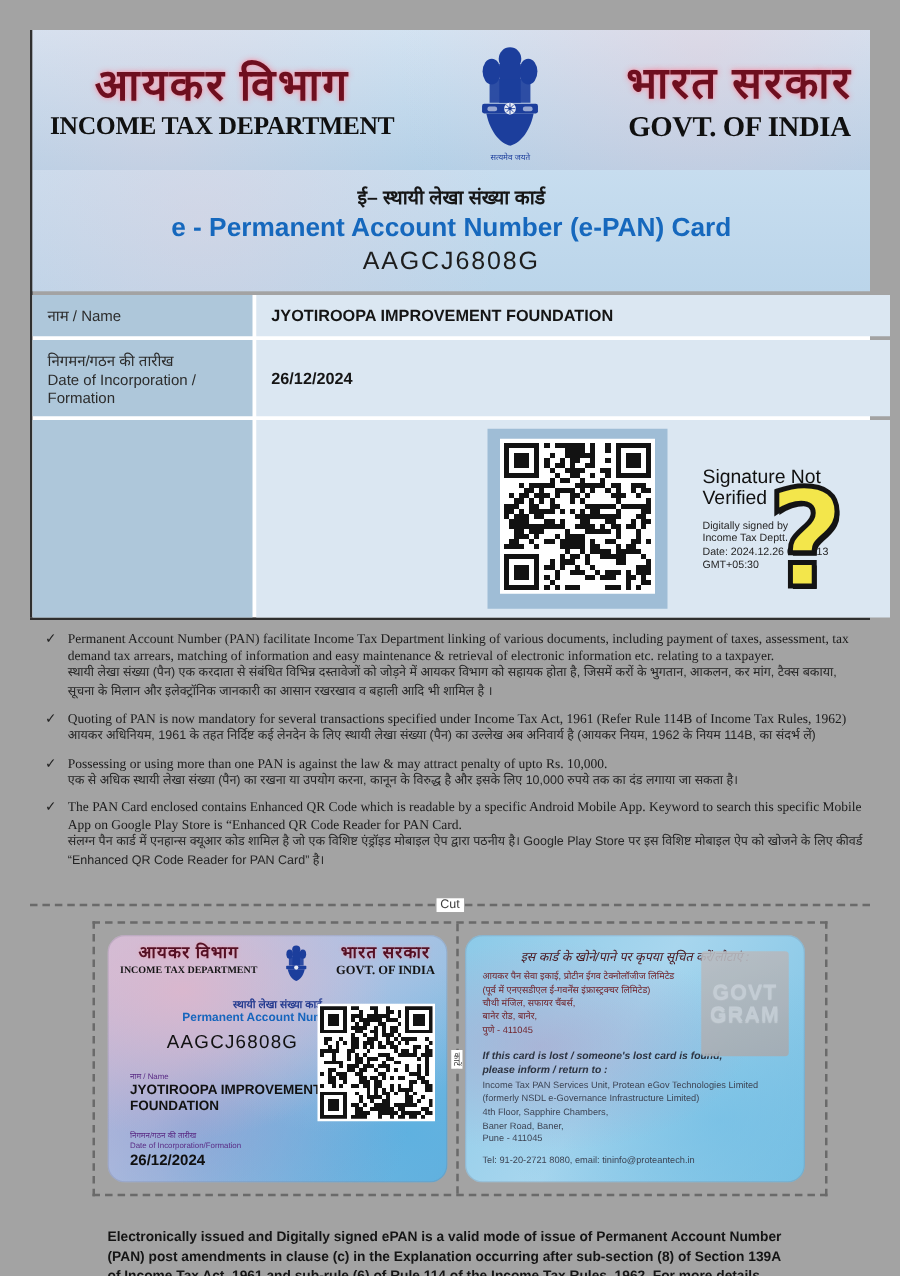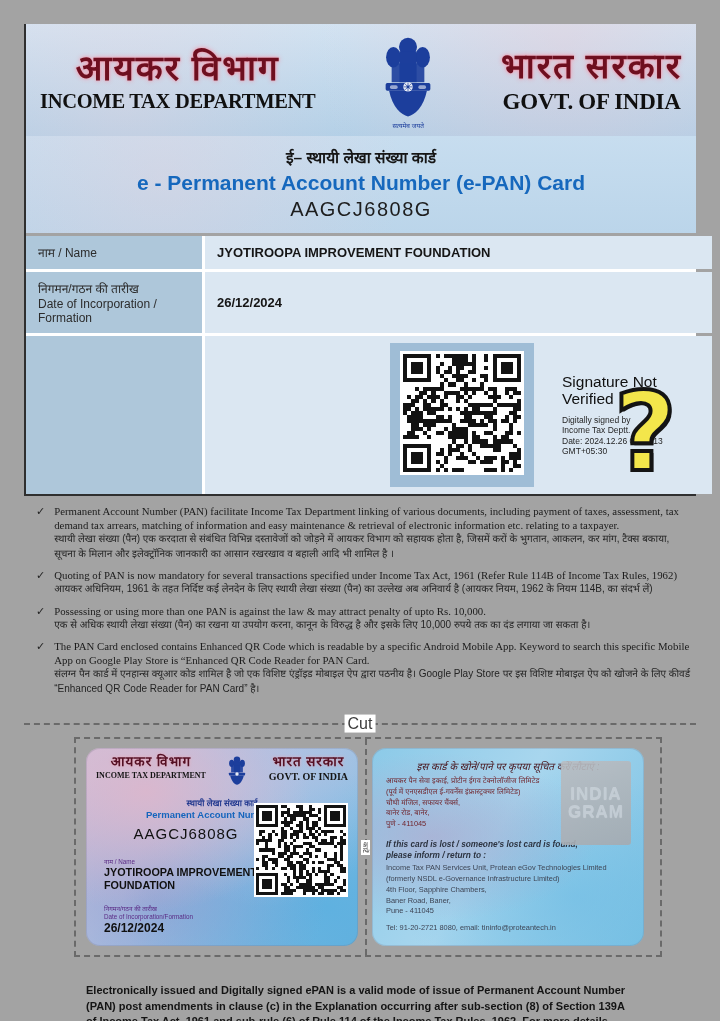--- a/index.html
+++ b/index.html
@@ -53,21 +53,21 @@
   .notes { border-top:2px solid #2f2f2f; padding:8px 6px 4px 12px; }
   .note { display:flex; gap:9px; margin-bottom:7px; }
   .note .tick { font-size:11px; color:#222; line-height:1.3; }
   .note-text { flex:1; }
   .note-en { font-family:"Liberation Serif", serif; font-size:10.8px; color:#1b1b1b; line-height:1.3; }
   .note-hi { font-size:10px; color:#242424; line-height:1.45; }
 
   
   .cut-line { position:relative; border-top:2px dashed #6a6a6a; margin:16px 0 12px; }
   .cut-label { position:absolute; left:50%; top:0; transform:translate(-50%,-58%); background:#fff; padding:0 3px;
-               font-size:16px; color:#3c3c3c; }
+               font-size:10px; color:#3c3c3c; }
 
   
   .cards-box { width:588px; margin-left:50px; border:2px dashed #6a6a6a; padding:9px 10px; display:flex; align-items:stretch; }
   .card { width:272px; height:198px; border-radius:14px; overflow:hidden; position:relative; box-shadow:0 0 0 1px rgba(120,120,140,.25) inset; }
   .card-front { background:
       radial-gradient(ellipse at 22% 22%, rgba(219,183,205,.95), rgba(219,183,205,0) 55%),
       radial-gradient(ellipse at 65% 10%, rgba(172,193,228,.85), transparent 55%),
       radial-gradient(ellipse at 25% 75%, rgba(132,148,205,.55), transparent 60%),
       radial-gradient(ellipse at 88% 80%, rgba(92,176,224,.9), transparent 60%),
       linear-gradient(135deg,#cfc0da 0%, #b6c3e1 40%, #8cc0e3 72%, #66b1dc 100%);
@@ -947,21 +947,21 @@
     <div class="card card-back">
       <div class="b-notice-hi">इस कार्ड के खोने/पाने पर कृपया सूचित करें/लौटाएं :</div>
       <div class="b-addr-hi">
         <div>आयकर पैन सेवा इकाई, प्रोटीन ईगव टेक्नोलॉजीज लिमिटेड</div>
         <div>(पूर्व में एनएसडीएल ई-गवर्नेंस इंफ्रास्ट्रक्चर लिमिटेड)</div>
         <div>चौथी मंजिल, सफायर चैंबर्स,</div>
         <div>बानेर रोड, बानेर,</div>
         <div>पुणे - 411045</div>
       </div>
       <div class="hologram">
-        <div class="holo-t">INDIA</div>
+        <div class="holo-t">GOVT</div>
         <div class="holo-t">GRAM</div>
       </div>
       <div class="b-notice-en">
         <div>If this card is lost / someone's lost card is found,</div>
         <div>please inform / return to :</div>
       </div>
       <div class="b-addr-en">
         <div>Income Tax PAN Services Unit, Protean eGov Technologies Limited</div>
         <div>(formerly NSDL e-Governance Infrastructure Limited)</div>
         <div>4th Floor, Sapphire Chambers,</div>

